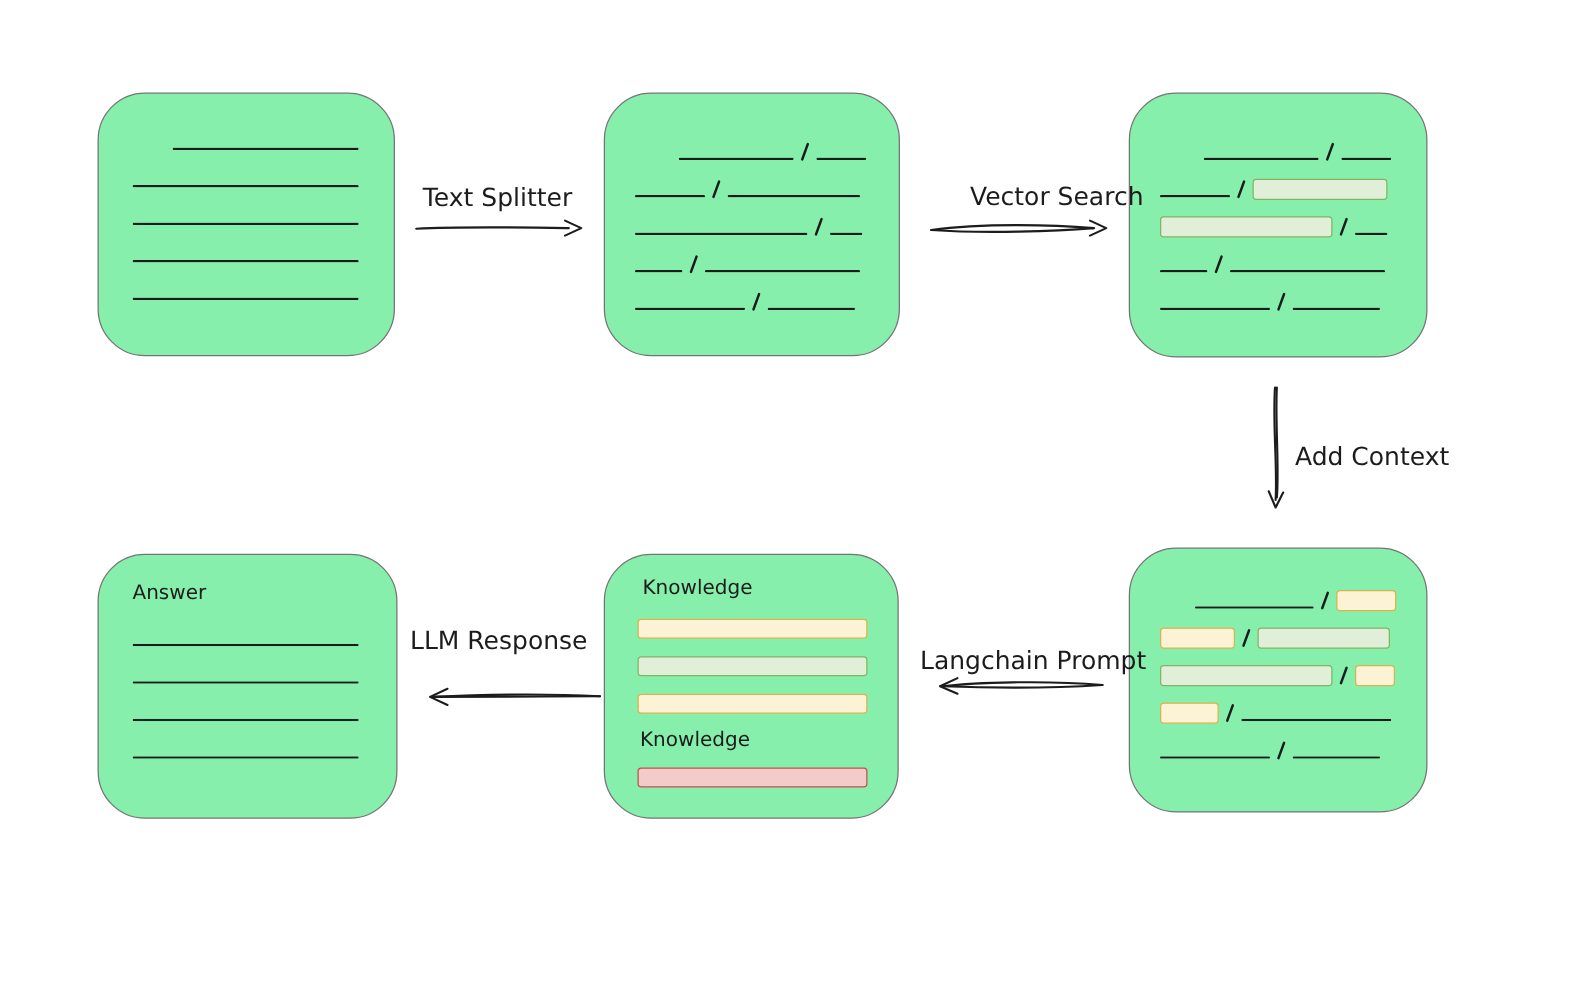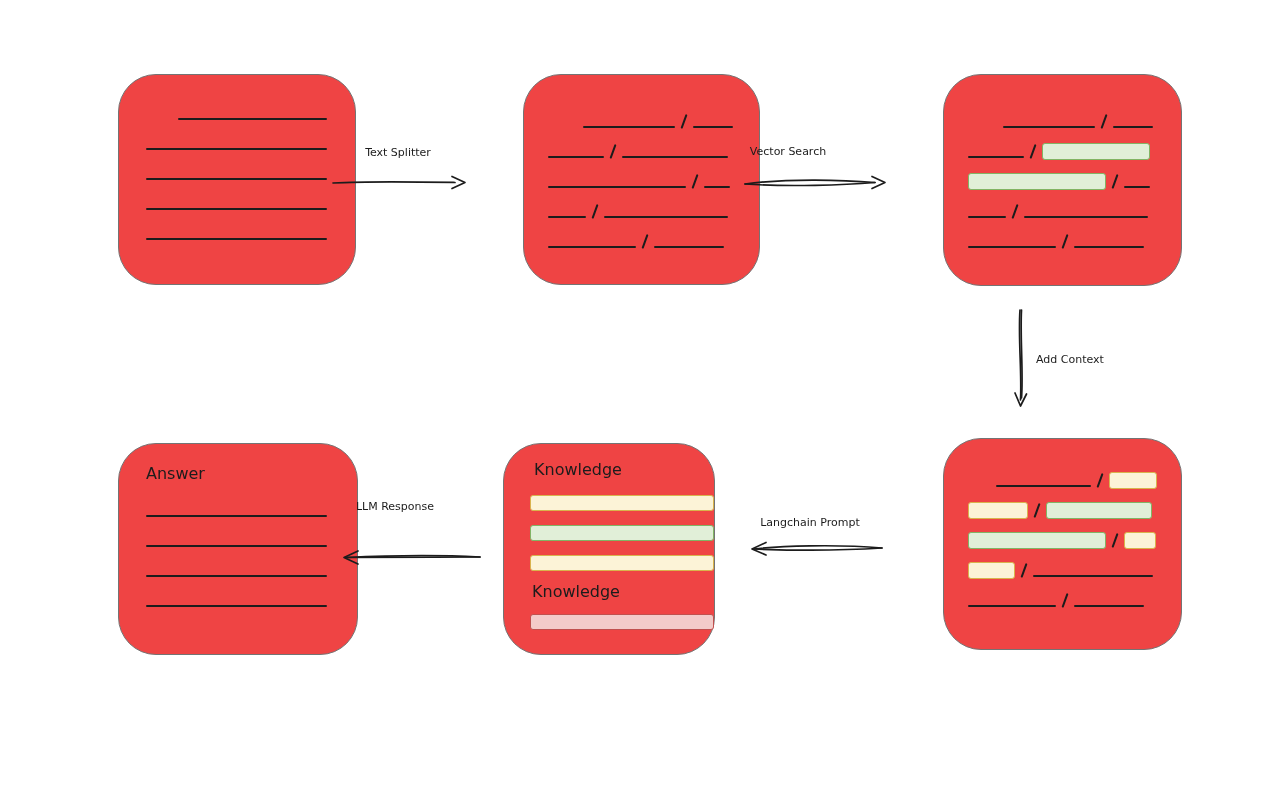--- a/index.html
+++ b/index.html
@@ -3,49 +3,49 @@
 <meta charset="utf-8">
 <style>
   html,body{margin:0;padding:0;background:#ffffff;}
   .canvas{
     position:relative;width:1262px;height:792px;background:#ffffff;
     font-family:"DejaVu Sans","Liberation Sans",sans-serif;
     color:var(--stroke,#1c1c1c);overflow:hidden;
   }
   .box{
     position:absolute;border:1.6px solid var(--box-border,#747474);
-    border-radius:38px;background:#ef4444;box-sizing:border-box;margin-left:40px;
+    border-radius:38px;background:#86efac;box-sizing:border-box;
   }
   .rows{position:absolute;left:24px;right:12px;top:0;display:flex;flex-direction:column;gap:13px;}
   .row{display:flex;align-items:center;height:17px;}
   .seg-gap{height:1px;flex:0 0 auto;}
   .seg-line{height:0;border-top:2px solid var(--stroke,#1c1c1c);border-radius:1px;align-self:flex-end;margin-bottom:2px;flex:0 0 auto;}
   .seg-slash{width:2.4px;height:15px;background:var(--stroke,#1c1c1c);border-radius:1px;transform:rotate(20deg);margin:0 8px;flex:0 0 auto;}
   .seg-chip{height:17px;border:1.6px solid;border-radius:3px;box-sizing:border-box;flex:0 0 auto;}
   .chip-green{background:var(--green-fill,#e1efd8);border-color:var(--green-border,#82b464);}
   .chip-yellow{background:var(--yellow-fill,#fcf3d7);border-color:var(--yellow-border,#d9b34c);}
   .chip-red{background:var(--red-fill,#f3cbc9);border-color:var(--red-border,#c1504e);}
-  .flow-label{position:absolute;font-size:11px;white-space:nowrap;}
+  .flow-label{position:absolute;font-size:20px;white-space:nowrap;}
   .centered{text-align:center;}
   .box-title{position:absolute;font-size:16px;white-space:nowrap;}
   .arrow{position:absolute;overflow:visible;}
   .arrow path,.arrow polyline{fill:none;stroke:var(--stroke,#1c1c1c);stroke-width:1.7;stroke-linecap:round;stroke-linejoin:round;}
   #doc-box{left:78px;top:74px;width:238px;height:211px;}
   #split-box{left:483px;top:74px;width:237px;height:211px;}
   #vector-box{left:903px;top:74px;width:239px;height:212px;}
   #context-box{left:903px;top:438px;width:239px;height:212px;}
-  #prompt-box{left:463px;top:443px;width:212px;height:212px;}
+  #prompt-box{left:483px;top:443px;width:236px;height:212px;}
   #answer-box{left:78px;top:443px;width:240px;height:212px;}
   #doc-box .rows{padding-top:30px;left:27px;}
   #split-box .rows{padding-top:38px;}
   #vector-box .rows{padding-top:38px;}
   #context-box .rows{padding-top:33px;}
   #answer-box .rows{padding-top:58px;left:27px;}
   #lbl-split{left:333px;top:146px;width:130px;}
-  #lbl-vector{left:720px;top:145px;width:136px;}
+  #lbl-vector{left:776px;top:145px;width:136px;}
   #lbl-addctx{left:1036px;top:353px;}
   #lbl-genprompt{left:736px;top:516px;width:148px;}
   #lbl-llm{left:328px;top:500px;width:134px;}
   #arr-split{left:331px;top:170px;}
   #arr-vector{left:743px;top:170px;}
   #arr-addctx{left:1007px;top:308px;}
   #arr-genprompt{left:740px;top:539px;}
   #arr-llm{left:330px;top:547px;}
   #knowledge-title{left:30px;top:16px;}
   #question-title{left:28px;top:138px;}

